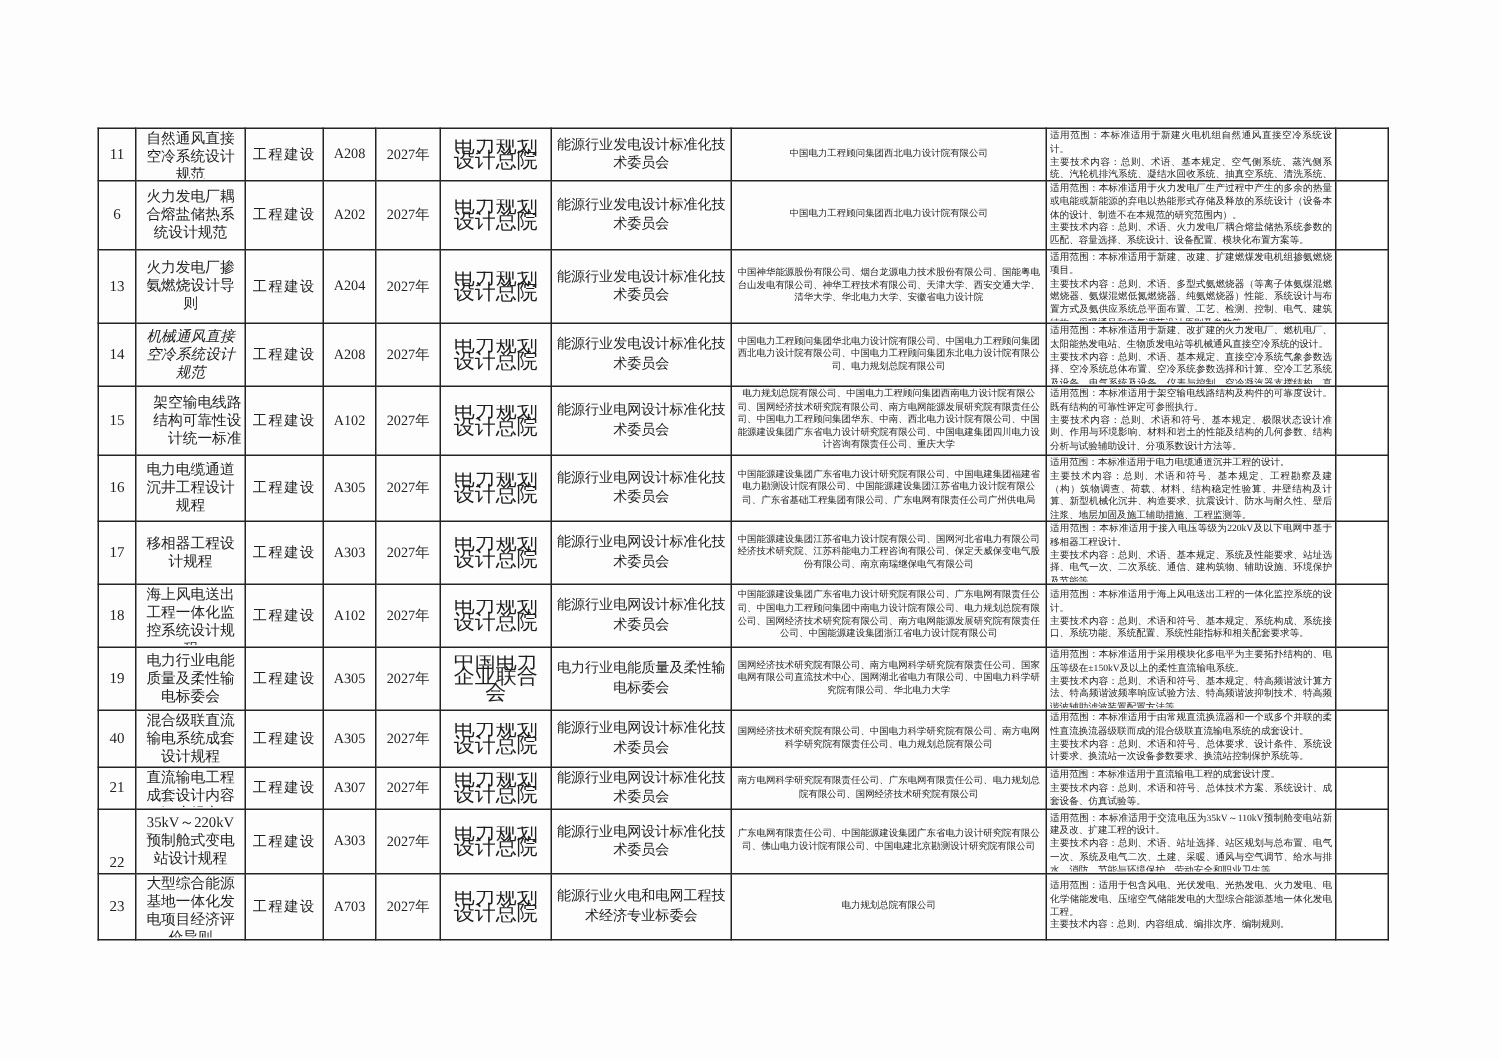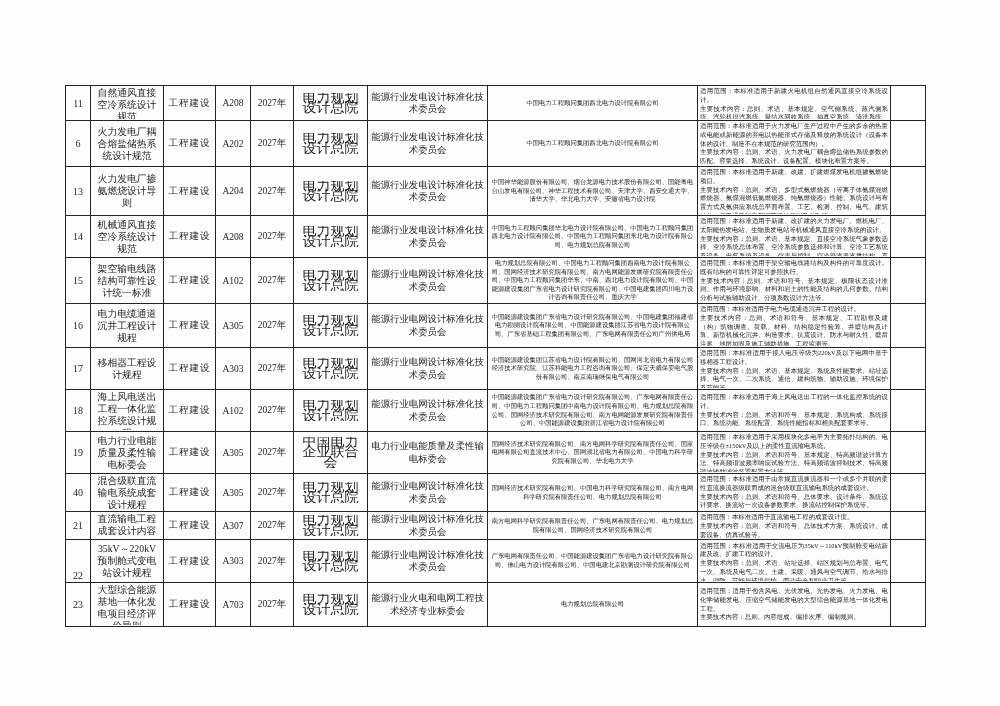--- a/index.html
+++ b/index.html
@@ -161,21 +161,21 @@
               <div>主要技术内容：总则、术语、多型式氨燃烧器（等离子体氨煤混燃燃烧器、氨煤混燃低氮燃烧器、纯氨燃烧器）性能、系统设计与布置方式及氨供应系统总平面布置、工艺、检测、控制、电气、建筑结构、采暖通风和空气调节设计原则及参数等。</div>
             </div>
           </td>
           <td class="c-remark"></td>
         </tr>
         <tr style="height: 42px;">
           <td class="c-no">
             <div class="clip" style="max-height: 39px;">14</div>
           </td>
           <td class="c-name">
-            <div class="clip" style="max-height: 39px;">机械通风直接空冷系统设计规范</div>
+            <div class="clip" style="max-height: 39px; font-style: italic;">机械通风直接空冷系统设计规范</div>
           </td>
           <td class="c-cat">
             <div class="clip" style="max-height: 39px;">工程建设</div>
           </td>
           <td class="c-code">
             <div class="clip" style="max-height: 39px;">A208</div>
           </td>
           <td class="c-year">
             <div class="clip" style="max-height: 39px;">2027年</div>
           </td>
@@ -194,21 +194,21 @@
               <div>主要技术内容：总则、术语、基本规定、直接空冷系统气象参数选择、空冷系统总体布置、空冷系统参数选择和计算、空冷工艺系统及设备、电气系统及设备、仪表与控制、空冷凝汽器支撑结构、直接空冷系统试验、直接空冷系统运行控制要求、附录等。</div>
             </div>
           </td>
           <td class="c-remark"></td>
         </tr>
         <tr style="height: 46px;">
           <td class="c-no">
             <div class="clip" style="max-height: 43px;">15</div>
           </td>
           <td class="c-name">
-            <div class="clip" style="max-height: 43px;">架空输电线路结构可靠性设计统一标准</div>
+            <div class="clip" style="max-height: 43px; text-align: right;">架空输电线路结构可靠性设计统一标准</div>
           </td>
           <td class="c-cat">
             <div class="clip" style="max-height: 43px;">工程建设</div>
           </td>
           <td class="c-code">
             <div class="clip" style="max-height: 43px;">A102</div>
           </td>
           <td class="c-year">
             <div class="clip" style="max-height: 43px;">2027年</div>
           </td>

